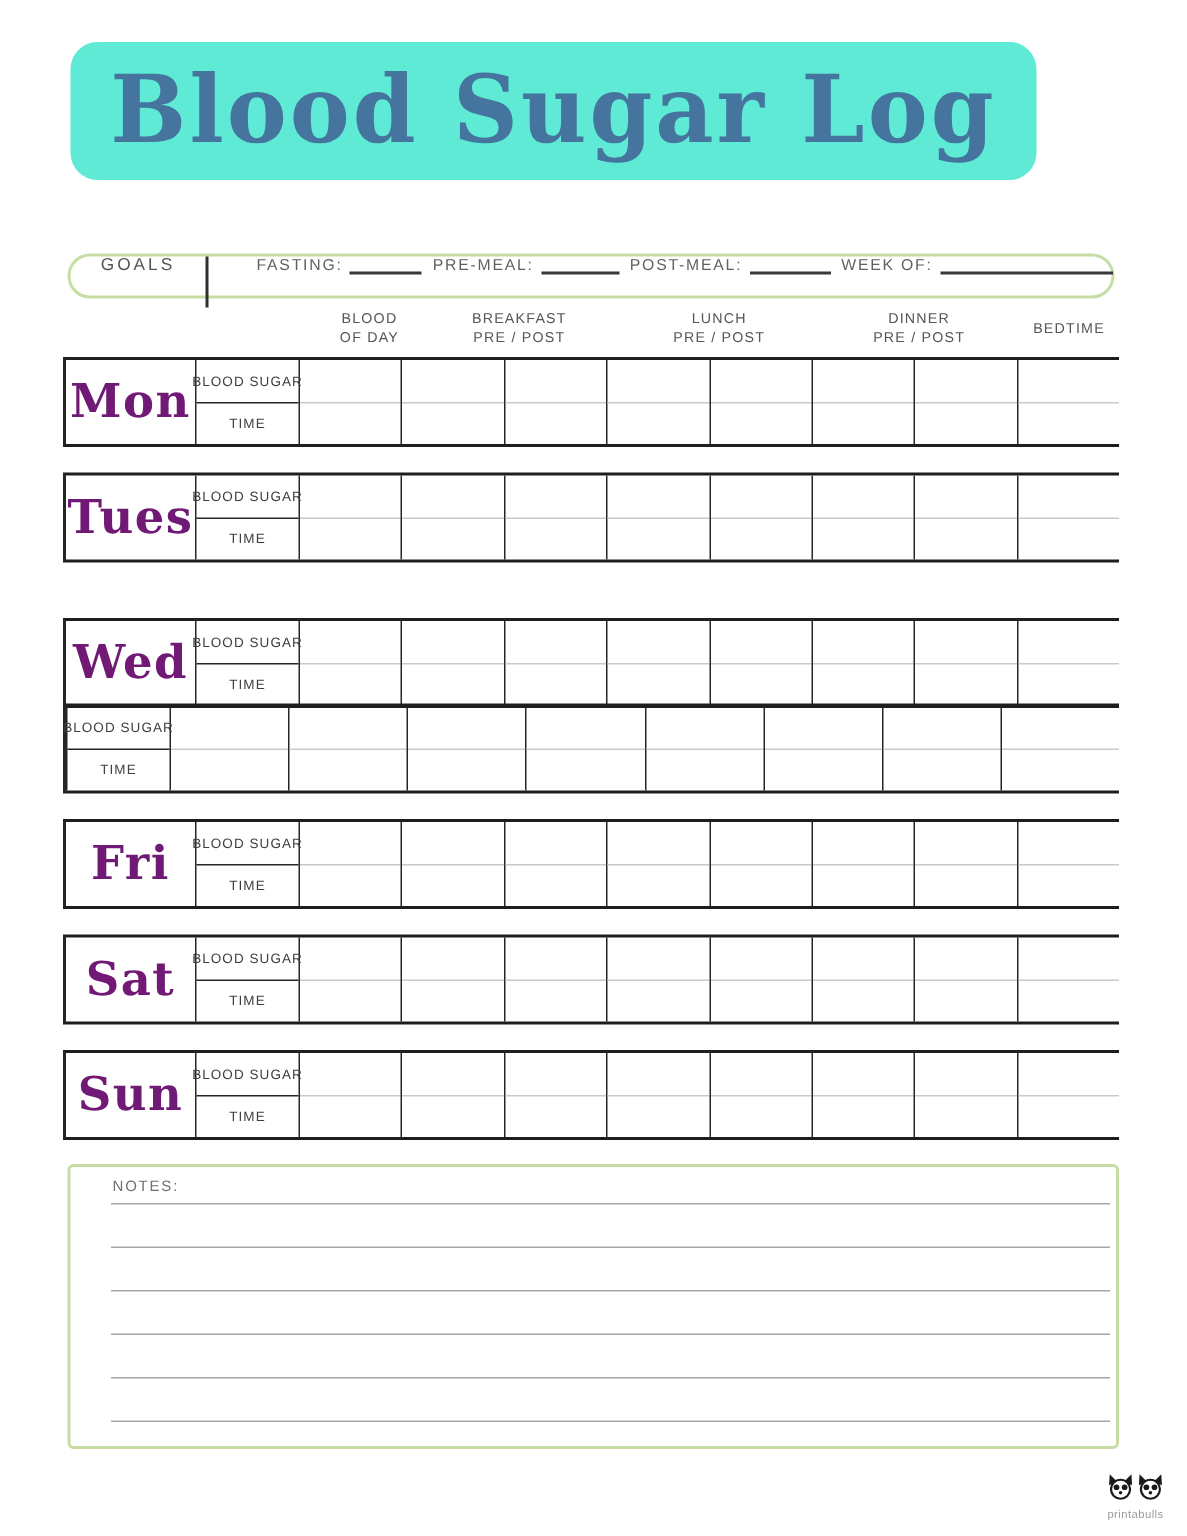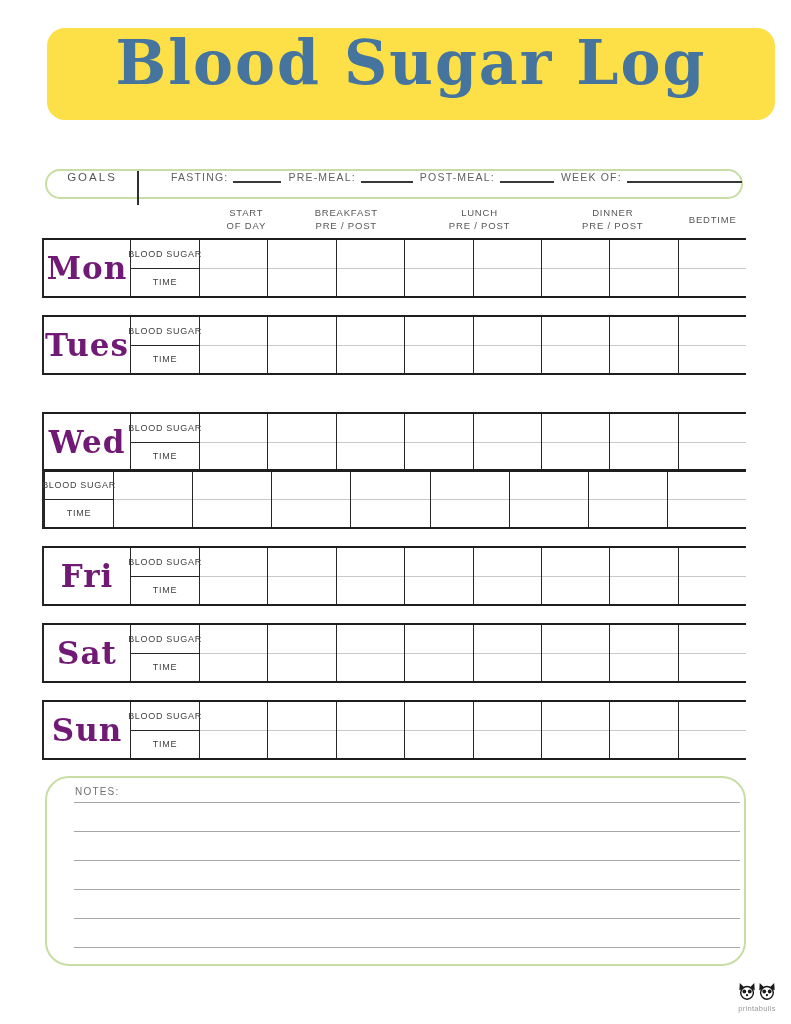--- a/index.html
+++ b/index.html
@@ -1,22 +1,22 @@
 <!DOCTYPE html>
 <html><head>
 <meta charset="utf-8">
 <style>
   * { margin:0; padding:0; box-sizing:border-box; }
   html,body { background:#ffffff; }
   body { font-family:"Liberation Sans", sans-serif; }
   .page { position:relative; width:791px; height:1024px; background:#fff; overflow:hidden; }
 
   
-  .banner { position:absolute; left:47px; top:28px; width:728px; height:92px;
-            background:#fde047; border-radius:18px; display:flex; justify-content:center; }
+  .banner { position:absolute; left:47px; top:28px; width:644px; height:92px;
+            background:#5eead4; border-radius:18px; display:flex; align-items:center; justify-content:center; }
   .title { font-family:"DejaVu Serif", serif; font-weight:800; font-size:60px; color:#45749e;
            letter-spacing:2px; transform:scaleY(1.04); white-space:nowrap; }
 
   
   .goals { position:absolute; left:45px; top:169px; width:698px; height:30px;
            border:2px solid #c8dda4; border-radius:23px; display:flex; align-items:flex-start;
            color:#616161; font-size:10.5px; letter-spacing:1.2px; }
   .goals-label { width:90px; text-align:center; font-size:11.5px; letter-spacing:2px; color:#555; flex:0 0 auto; }
   .goals-divider { width:2px; height:34px; background:#2f2f2f; flex:0 0 auto; }
   .gfields { display:flex; align-items:center; padding-left:18px;margin-left:14px; }
@@ -45,21 +45,21 @@
          font-size:9px; color:#3f3f3f; letter-spacing:0.7px; white-space:nowrap; }
   .sub.bs { border-bottom:1.5px solid #262626; }
   .cells { flex:1; display:flex; }
   .cells .col { flex:1; display:flex; flex-direction:column; }
   .cells .col + .col { border-left:1.5px solid #262626; }
   .cells .cell { flex:1; }
   .cells .cell:first-child { border-bottom:1px solid #c9c9c9; }
 
   
   .notes { position:absolute; left:45px; top:776px; width:701px; height:190px;
-           border:2px solid #c8dda4; border-radius:24px; }
+           border:2px solid #c8dda4; border-radius:4px; }
   .notes-label { position:absolute; left:28px; top:8px; font-size:10px; color:#707070; letter-spacing:1.2px; }
   .note-line { position:absolute; left:27px; width:666px; height:0; border-bottom:1.2px solid #a6a6a6; }
 
   
   .logo { position:absolute; left:733px; top:982px; width:48px; text-align:center; }
   .brand { font-size:7.5px; color:#9a9a9a; letter-spacing:0.3px; margin-top:-1px; }
 </style>
 </head>
 <body>
 
@@ -87,21 +87,21 @@
       </span>
     </div>
     <div class="gweek">
       <span>WEEK OF:</span>
       <i class="blank w115"></i>
     </div>
   </div>
 
   <div class="col-headers">
     <div class="hcell hw1">
-      <div>START</div>
+      <div>BLOOD</div>
         <div>OF DAY</div>
     </div>
     <div class="hcell hw2">
       <div>BREAKFAST</div>
         <div>PRE / POST</div>
     </div>
     <div class="hcell hw2">
       <div>LUNCH</div>
         <div>PRE / POST</div>
     </div>

